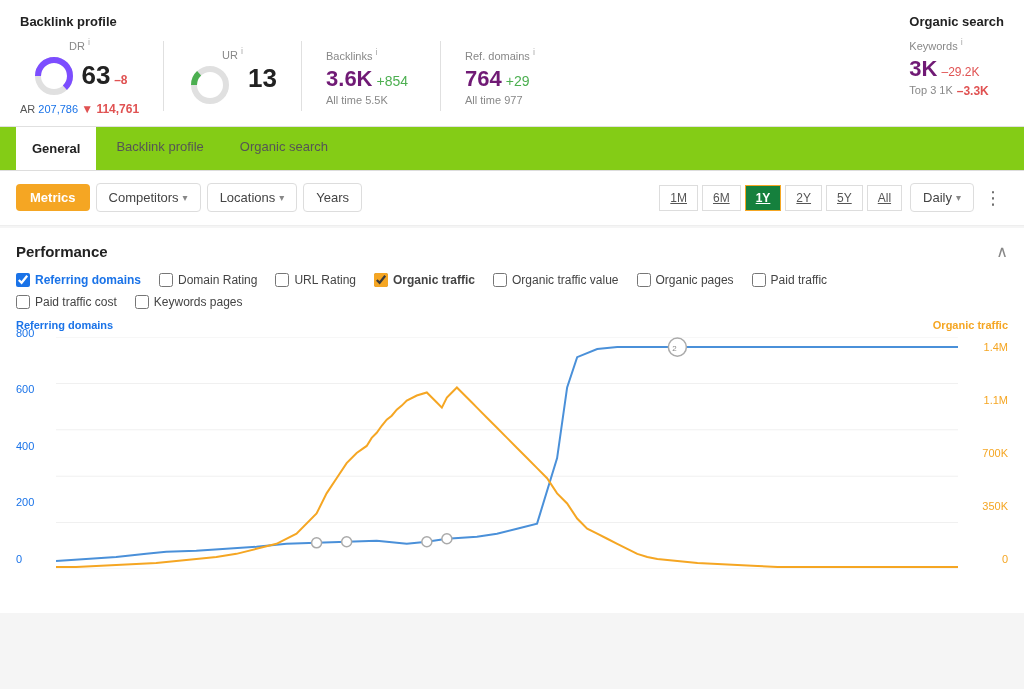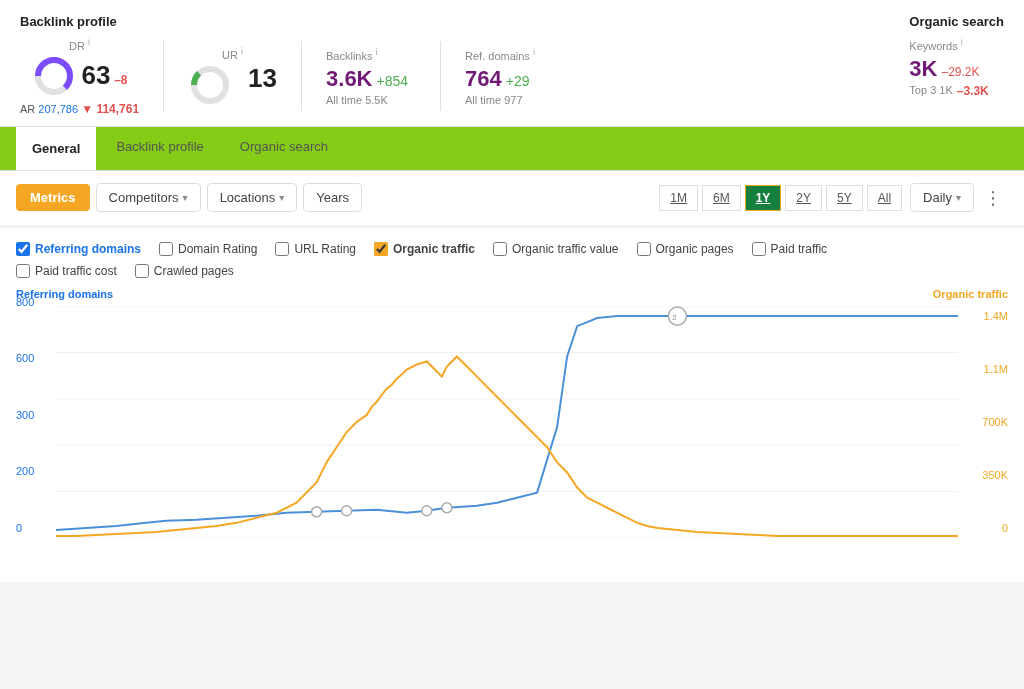--- a/index.html
+++ b/index.html
@@ -336,20 +336,24 @@
     <button class="time-btn">All</button>
     <button class="btn-dropdown" style="margin-left:4px;">
       <span>Daily</span>
       <span class="caret">▾</span>
     </button>
     <button class="more-btn">⋮</button>
   </div>
 </div>
 
 <div class="performance-section">
+  <div class="perf-header">
+    <span class="perf-title">Performance</span>
+    <button class="collapse-btn">∧</button>
+  </div>
 
   <div class="checkbox-row">
     <label class="checkbox-item bold-label">
       <input type="checkbox" checked="" style="">
       <span style="color:#1a73e8;font-weight:700;">Referring domains</span>
     </label>
     <label class="checkbox-item">
       <input type="checkbox" style="">
       <span>Domain Rating</span>
     </label>
@@ -375,35 +379,35 @@
     </label>
   </div>
 
   <div class="checkbox-row">
     <label class="checkbox-item">
       <input type="checkbox" style="">
       <span>Paid traffic cost</span>
     </label>
     <label class="checkbox-item">
       <input type="checkbox" style="">
-      <span>Crawled pages</span>
+      <span>Keywords pages</span>
     </label>
   </div>
 
   <div class="chart-area">
 
     <div style="position:absolute;left:0;top:0;display:flex;justify-content:space-between;width:100%;">
       <span class="chart-axis-label-left">Referring domains</span>
       <span class="chart-axis-label-right">Organic traffic</span>
     </div>
 
     <div class="chart-labels-left" style="top:4px;">
       <span class="chart-label-left">800</span>
       <span class="chart-label-left">600</span>
-      <span class="chart-label-left">300</span>
+      <span class="chart-label-left">400</span>
       <span class="chart-label-left">200</span>
       <span class="chart-label-left">0</span>
     </div>
 
     <div class="chart-labels-right" style="top:18px;">
       <span class="chart-label-right">1.4M</span>
       <span class="chart-label-right">1.1M</span>
       <span class="chart-label-right">700K</span>
       <span class="chart-label-right">350K</span>
       <span class="chart-label-right">0</span>

